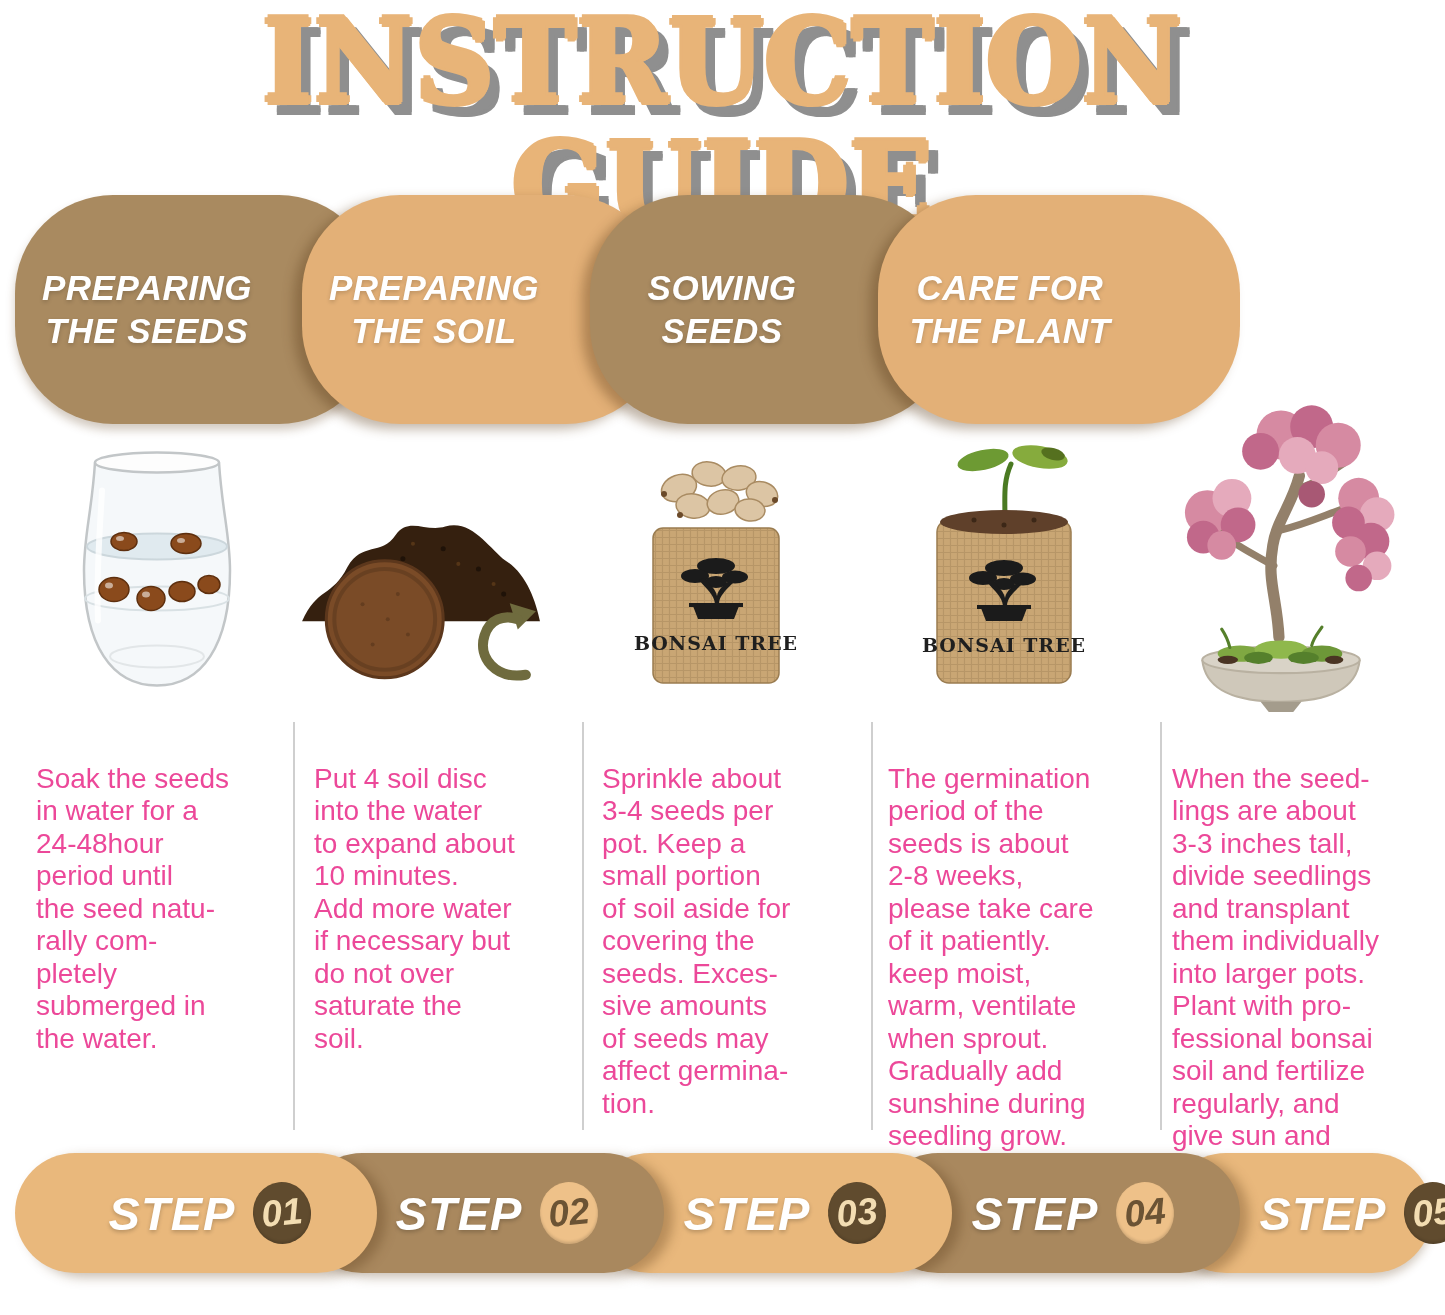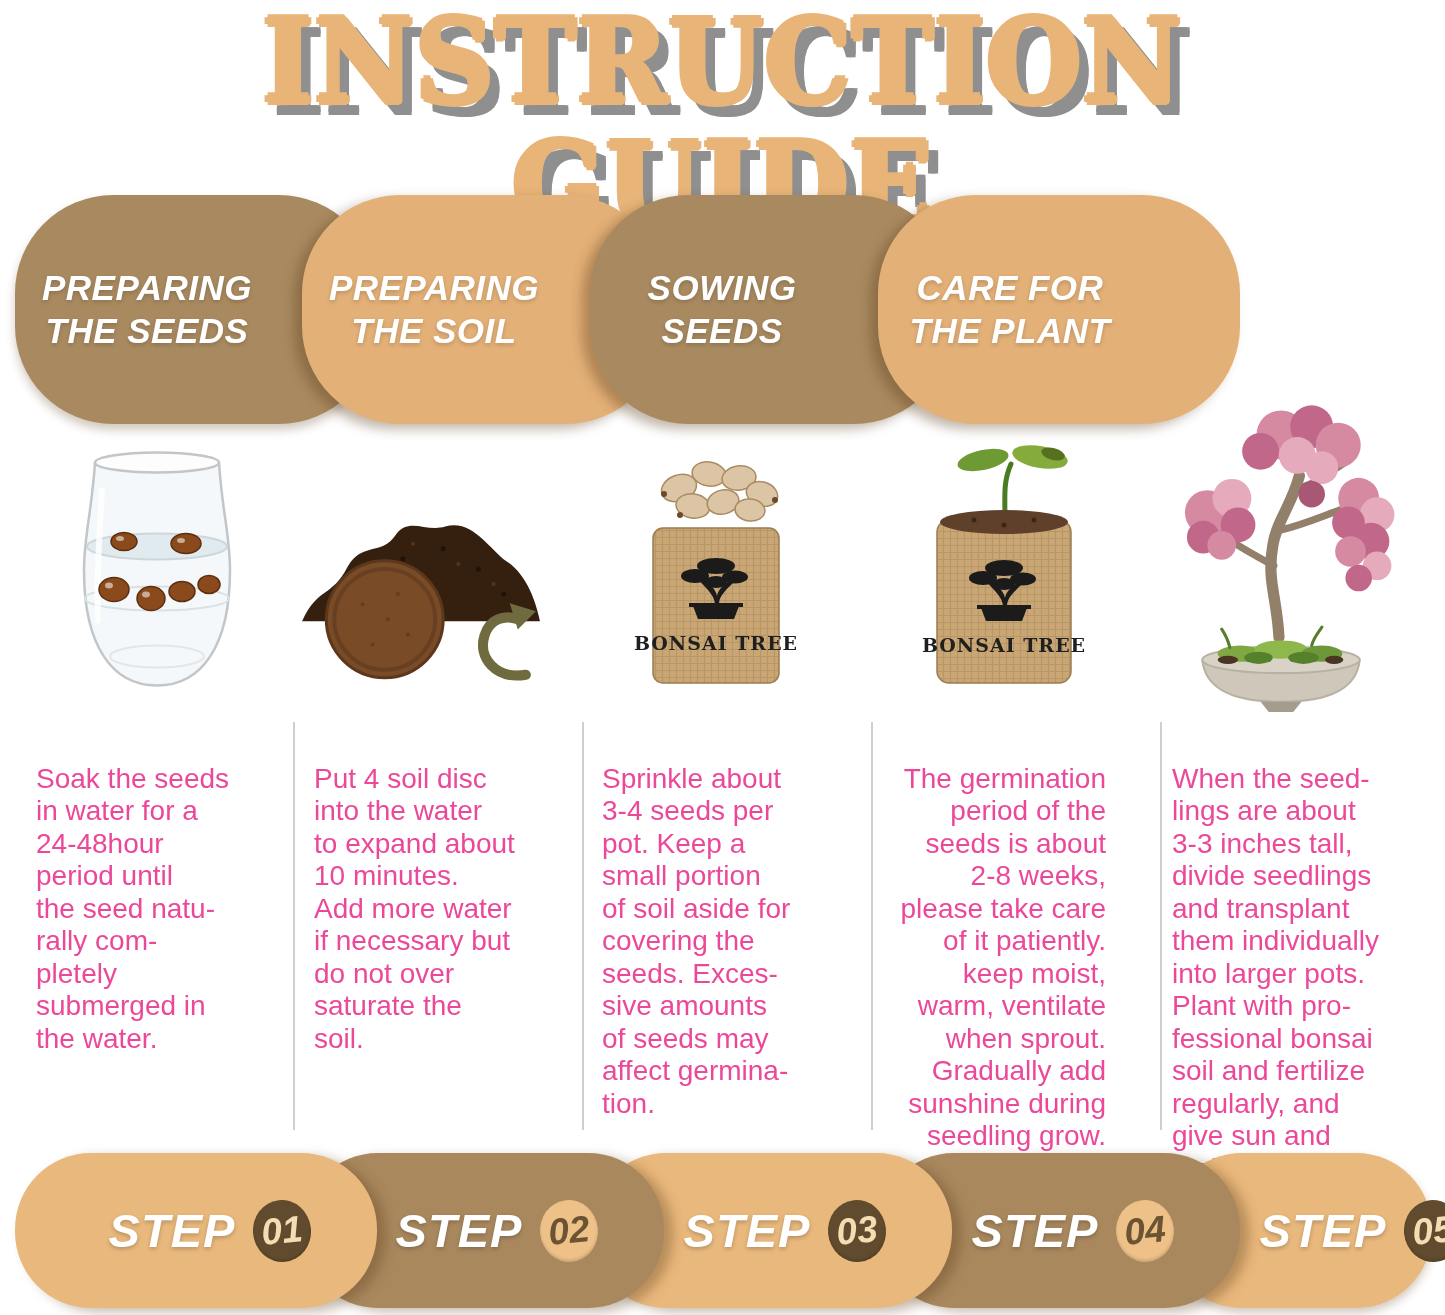--- a/index.html
+++ b/index.html
@@ -35,26 +35,26 @@
   .fig svg{width:100%;height:100%;display:block;}
   .f1{left:62px;top:438px;width:190px;height:285px;}
   .f2{left:292px;top:466px;width:252px;height:226px;}
   .f3{left:630px;top:436px;width:172px;height:260px;}
   .f4{left:918px;top:430px;width:172px;height:266px;}
   .f5{left:1158px;top:392px;width:246px;height:322px;}
 
   
   .instr{position:absolute;top:722px;width:258px;font-size:28px;line-height:1.16;
          color:#ec4899;white-space:pre-line;margin-top:41px;}
-  .i1{left:36px;}.i2{left:314px;}.i3{left:602px;}.i4{left:848px;text-align:right;}.i5{left:1172px;width:272px;}
+  .i1{left:36px;}.i2{left:314px;}.i3{left:602px;}.i4{left:888px;}.i5{left:1172px;width:272px;}
   .divider{position:absolute;top:722px;height:408px;width:2px;background:#cfcfcf;}
   .d1{left:293px;}.d2{left:582px;}.d3{left:871px;}.d4{left:1160px;}
 
   
-  .step{position:absolute;top:1153px;height:155px;border-radius:76px;
+  .step{position:absolute;top:1153px;height:120px;border-radius:76px;
         box-shadow:9px 4px 12px rgba(92,61,26,.35);}
   .step.light{background:#e9b87c;}
   .step.dark{background:#a9885e;}
   .s1{left:15px;width:362px;z-index:15;}
   .s2{left:302px;width:362px;z-index:14;}
   .s3{left:590px;width:362px;z-index:13;}
   .s4{left:878px;width:362px;z-index:12;}
   .s5{left:1166px;width:266px;z-index:11;box-shadow:0 5px 10px rgba(92,61,26,.28);}
   .step .grp{position:absolute;left:60px;top:0;bottom:0;width:270px;
              display:flex;align-items:center;justify-content:center;gap:18px;}

